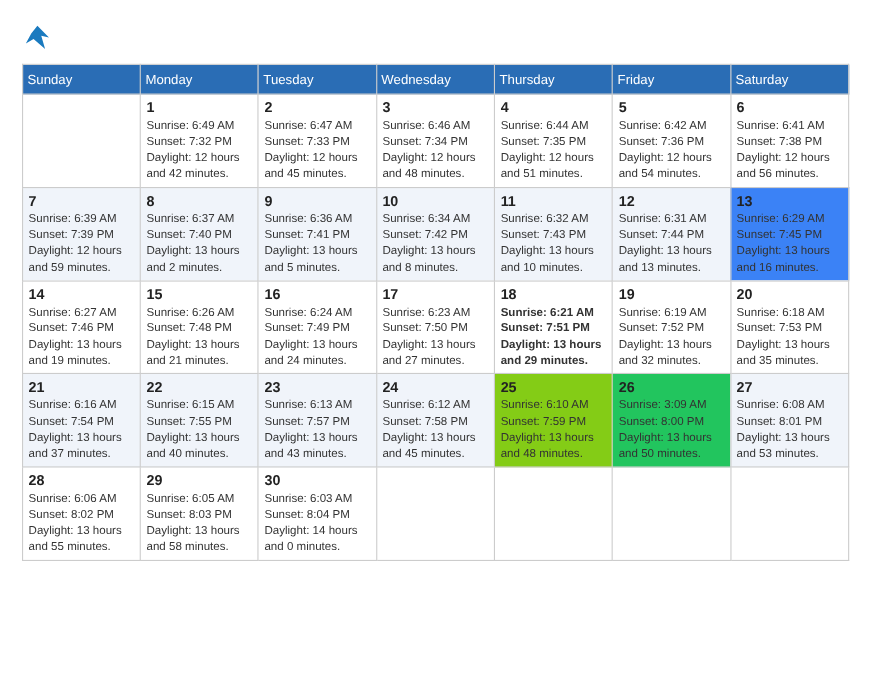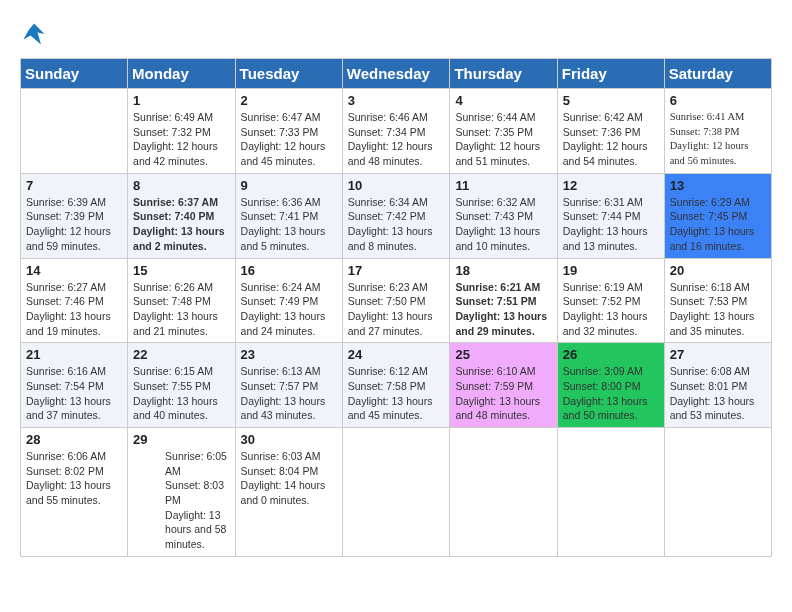--- a/index.html
+++ b/index.html
@@ -40,22 +40,22 @@
     .calendar-table {
       width: 100%;
       border-collapse: collapse;
       font-size: 11px;
     }
     .calendar-table th {
       background-color: #2a6db5;
       color: #fff;
       padding: 6px 4px;
       text-align: left;
-      font-size: 15px;
-      font-weight: bold;
+      font-size: 12px;
+      font-weight: normal;
       border: 1px solid #ccc;
     }
     .calendar-table td {
       border: 1px solid #ccc;
       vertical-align: top;
       padding: 4px 5px;
       width: 108px;
       height: 80px;
     }
     .day-number {
@@ -142,35 +142,35 @@
 Daylight: 12 hours and 51 minutes.</div>
         </td>
         <td style="background-color: rgb(255, 255, 255);">
           <div class="day-number">5</div>
           <div class="day-info" style="white-space: pre-line;">Sunrise: 6:42 AM
 Sunset: 7:36 PM
 Daylight: 12 hours and 54 minutes.</div>
         </td>
         <td style="background-color: rgb(255, 255, 255);">
           <div class="day-number">6</div>
-          <div class="day-info" style="white-space: pre-line; font-family: Liberation Serif, serif;">Sunrise: 6:41 AM
+          <div class="day-info" style="white-space: pre-line;">Sunrise: 6:41 AM
 Sunset: 7:38 PM
 Daylight: 12 hours and 56 minutes.</div>
         </td>
       </tr>
       <tr>
         <td style="background-color: rgb(240, 244, 250);">
           <div class="day-number">7</div>
           <div class="day-info" style="white-space: pre-line;">Sunrise: 6:39 AM
 Sunset: 7:39 PM
 Daylight: 12 hours and 59 minutes.</div>
         </td>
         <td style="background-color: rgb(240, 244, 250);">
           <div class="day-number">8</div>
-          <div class="day-info" style="white-space: pre-line; font-weight: bold;">Sunrise: 6:37 AM
+          <div class="day-info" style="white-space: pre-line;">Sunrise: 6:37 AM
 Sunset: 7:40 PM
 Daylight: 13 hours and 2 minutes.</div>
         </td>
         <td style="background-color: rgb(240, 244, 250);">
           <div class="day-number">9</div>
           <div class="day-info" style="white-space: pre-line;">Sunrise: 6:36 AM
 Sunset: 7:41 PM
 Daylight: 13 hours and 5 minutes.</div>
         </td>
         <td style="background-color: rgb(240, 244, 250);">
@@ -260,21 +260,21 @@
           <div class="day-info" style="white-space: pre-line;">Sunrise: 6:13 AM
 Sunset: 7:57 PM
 Daylight: 13 hours and 43 minutes.</div>
         </td>
         <td style="background-color: rgb(240, 244, 250); margin-left: 40px;">
           <div class="day-number">24</div>
           <div class="day-info" style="white-space: pre-line;">Sunrise: 6:12 AM
 Sunset: 7:58 PM
 Daylight: 13 hours and 45 minutes.</div>
         </td>
-        <td style="background-color: #f0abfc;">
+        <td style="background-color: #84cc16;">
           <div class="day-number">25</div>
           <div class="day-info" style="white-space: pre-line;">Sunrise: 6:10 AM
 Sunset: 7:59 PM
 Daylight: 13 hours and 48 minutes.</div>
         </td>
         <td style="background-color: #22c55e;">
           <div class="day-number">26</div>
           <div class="day-info" style="white-space: pre-line;">Sunrise: 3:09 AM
 Sunset: 8:00 PM
 Daylight: 13 hours and 50 minutes.</div>
@@ -288,21 +288,21 @@
       </tr>
       <tr>
         <td style="background-color: rgb(255, 255, 255);">
           <div class="day-number">28</div>
           <div class="day-info" style="white-space: pre-line;">Sunrise: 6:06 AM
 Sunset: 8:02 PM
 Daylight: 13 hours and 55 minutes.</div>
         </td>
         <td style="background-color: rgb(255, 255, 255);">
           <div class="day-number">29</div>
-          <div class="day-info" style="white-space: pre-line; margin-left: 32px;">Sunrise: 6:05 AM
+          <div class="day-info" style="white-space: pre-line;">Sunrise: 6:05 AM
 Sunset: 8:03 PM
 Daylight: 13 hours and 58 minutes.</div>
         </td>
         <td style="background-color: rgb(255, 255, 255);">
           <div class="day-number">30</div>
           <div class="day-info" style="white-space: pre-line;">Sunrise: 6:03 AM
 Sunset: 8:04 PM
 Daylight: 14 hours and 0 minutes.</div>
         </td>
         <td class="empty-cell"></td>

